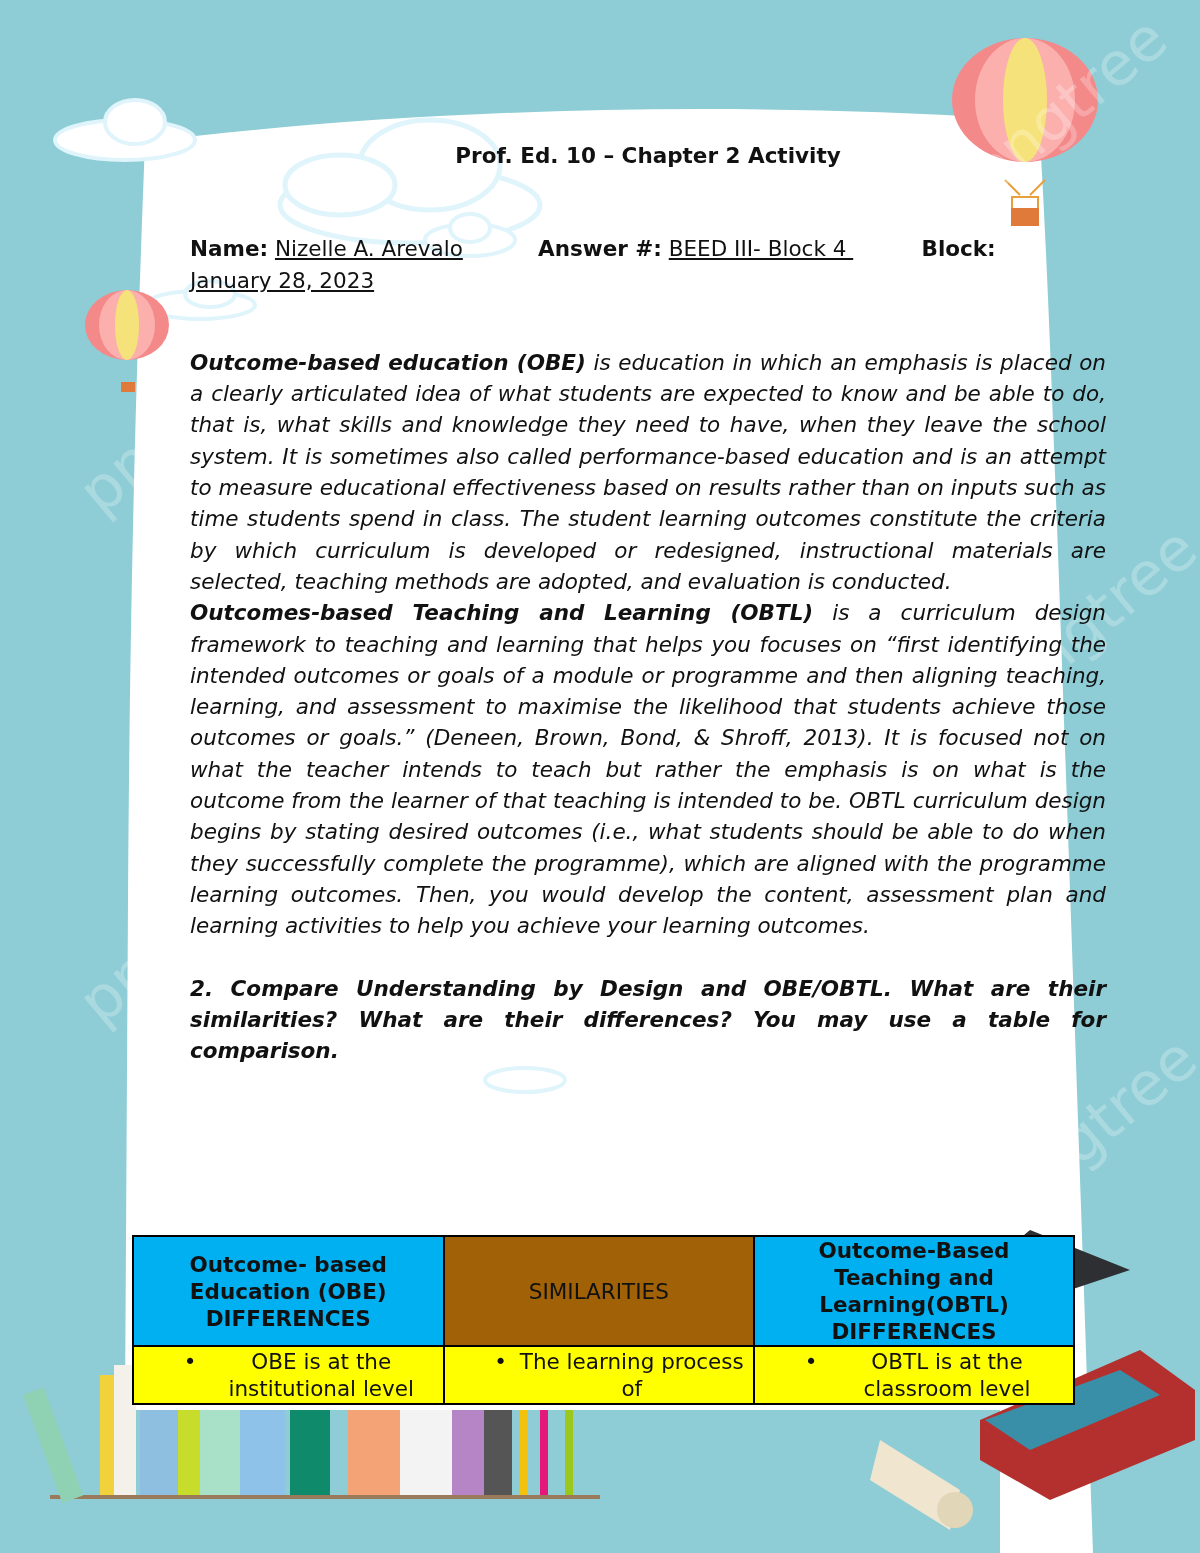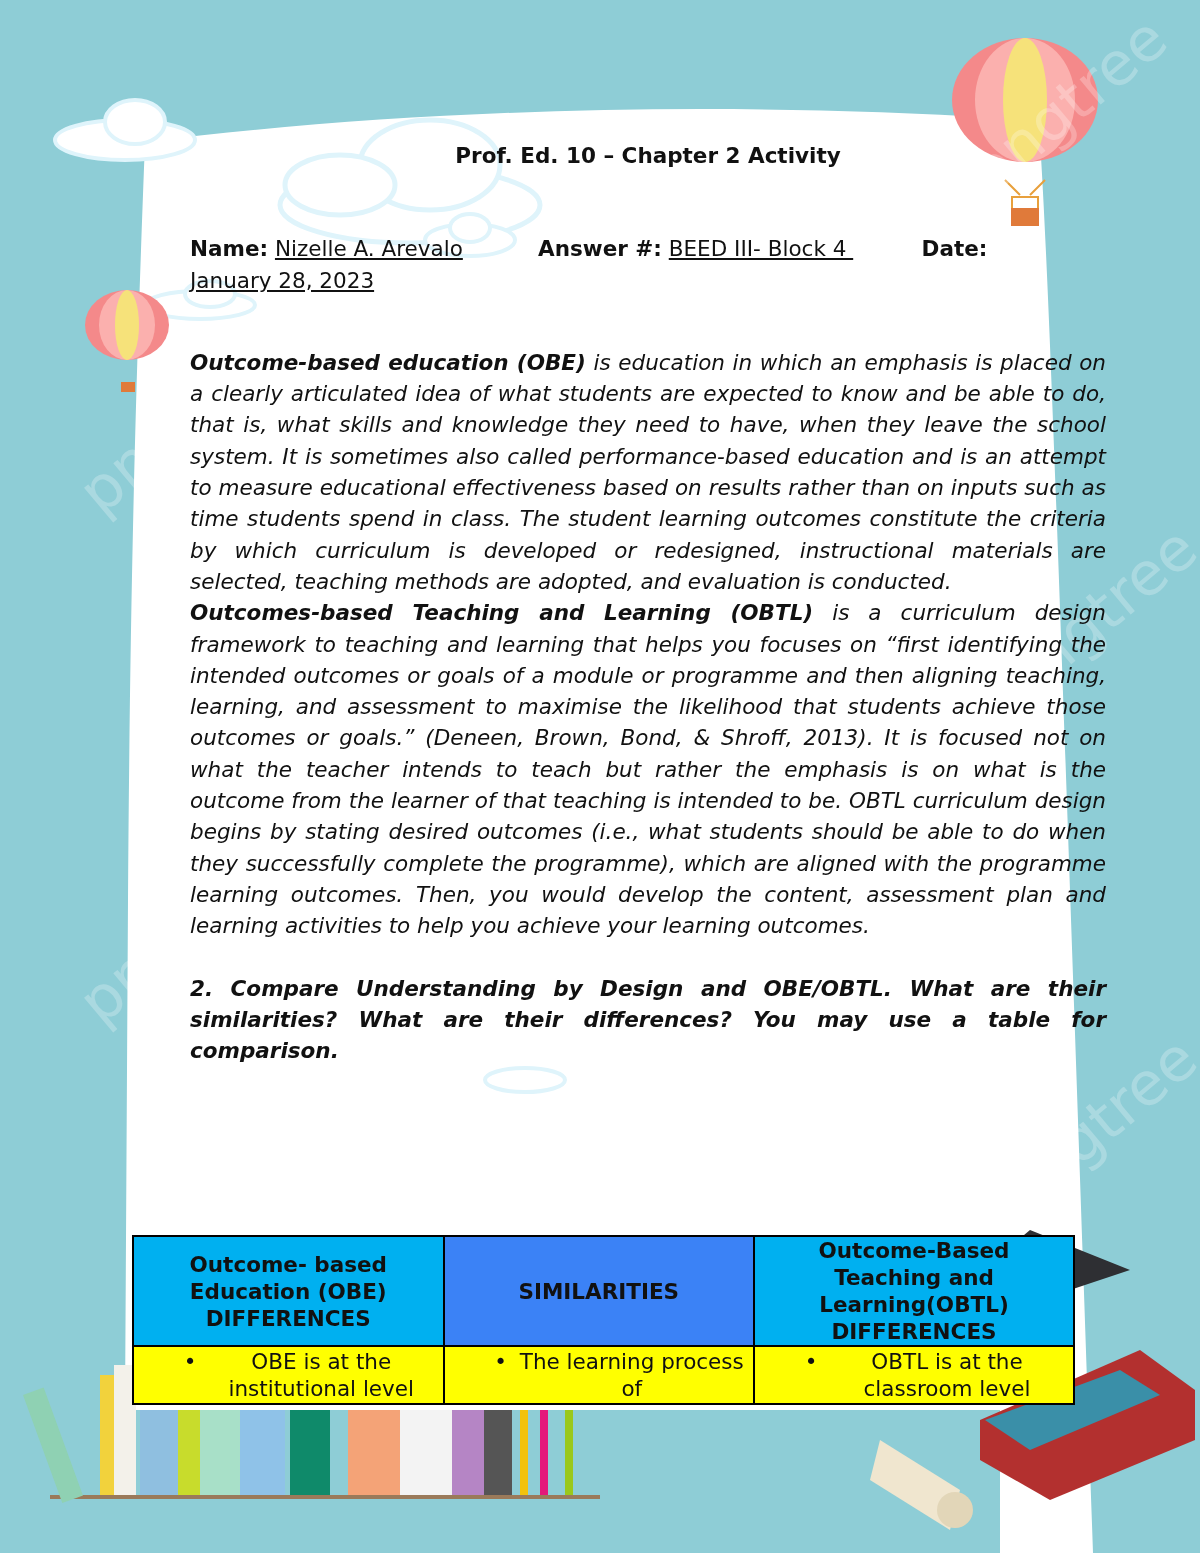--- a/index.html
+++ b/index.html
@@ -8,21 +8,21 @@
   .doc { position:absolute; left:142px; top:140px; width:916px; font-size:21.5px; line-height:31.3px;margin-left:48px; }
   .title { text-align:center; font-weight:bold; font-size:21.5px; margin-left:0; }
   .spacer { height:31px; }
   .b { font-weight:bold; }
   .u { text-decoration:underline; }
   .just { text-align:justify;font-style:italic; }
   .meta span { white-space:pre; }
   table.cmp { position:absolute; left:132px; top:1235px; width:943px; border-collapse:collapse; font-size:21.5px; line-height:27px; }
   table.cmp td { border:2.5px solid #000; vertical-align:middle; text-align:center; padding:0 8px; }
   td.h-blue { background:#00b0f0; font-weight:bold; height:106px; }
-  td.h-green { background:#3b82f6; font-weight:bold; }
+  td.h-green { background:#a16207; font-weight:normal; }
   td.y { background:#ffff00; text-align:left; height:56px; vertical-align:top; }
   .li { display:flex; padding-left:30px; }
   .li .dot { width:36px; flex:none; }
   .wm { position:absolute; color:rgba(255,255,255,0.25); font-size:60px; font-family:"DejaVu Sans", sans-serif; transform:rotate(-40deg); }
 </style>
 </head>
 <body>
 
 <svg class="paper" width="1200" height="1553" viewBox="0 0 1200 1553">
 
@@ -105,21 +105,21 @@
 
 <div class="doc">
   <div class="title">Prof. Ed. 10 – Chapter 2 Activity</div>
   <div class="spacer"></div>
   <div class="spacer"></div>
   <div class="meta">
     <span class="b">Name:</span>
     <span class="u">Nizelle A. Arevalo</span><span>          </span>
     <span class="b">Answer #:</span>
     <span class="u">BEED III- Block 4 </span><span>         </span>
-    <span class="b">Date:</span>
+    <span class="b">Block:</span>
     <br>
     <span class="u">January 28, 2023</span>
   </div>
   <div class="spacer" style="height:20px"></div>
   <div class="spacer"></div>
   <div class="just"><span class="b">Outcome-based education (OBE)</span><span> is education in which an emphasis is placed on a clearly articulated idea of what students are expected to know and be able to do, that is, what skills and knowledge they need to have, when they leave the school system. It is sometimes also called performance-based education and is an attempt to measure educational effectiveness based on results rather than on inputs such as time students spend in class. The student learning outcomes constitute the criteria by which curriculum is developed or redesigned, instructional materials are selected, teaching methods are adopted, and evaluation is conducted.</span></div>
   <div class="just"><span class="b">Outcomes-based Teaching and Learning (OBTL)</span><span> is a curriculum design framework to teaching and learning that helps you focuses on “first identifying the intended outcomes or goals of a module or programme and then aligning teaching, learning, and assessment to maximise the likelihood that students achieve those outcomes or goals.” (Deneen, Brown, Bond, &amp; Shroff, 2013). It is focused not on what the teacher intends to teach but rather the emphasis is on what is the outcome from the learner of that teaching is intended to be. OBTL curriculum design begins by stating desired outcomes (i.e., what students should be able to do when they successfully complete the programme), which are aligned with the programme learning outcomes. Then, you would develop the content, assessment plan and learning activities to help you achieve your learning outcomes.</span></div>
   <div class="spacer"></div>
   <div class="b just">2. Compare Understanding by Design and OBE/OBTL. What are their similarities? What are their differences? You may use a table for comparison.</div>
 </div>

